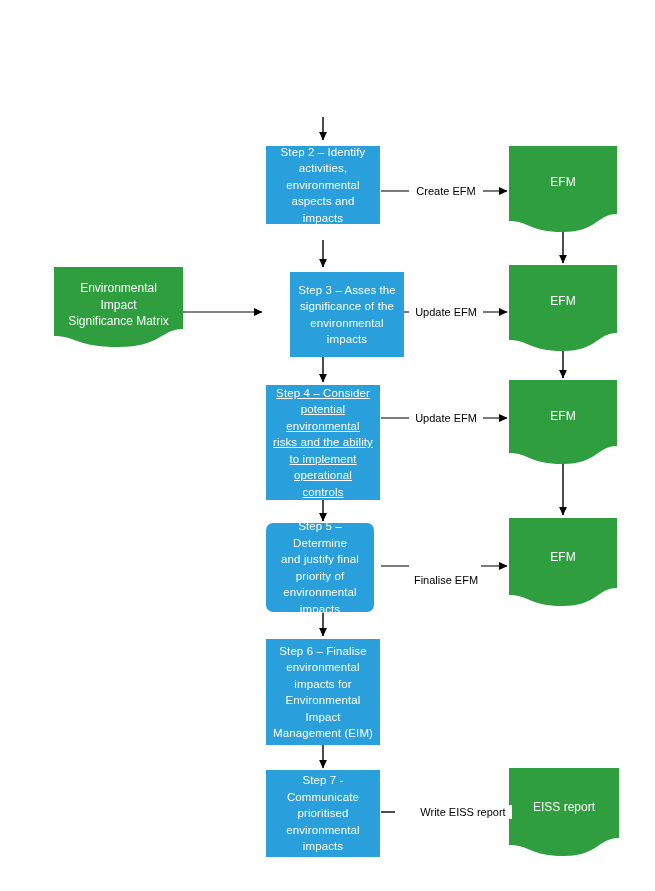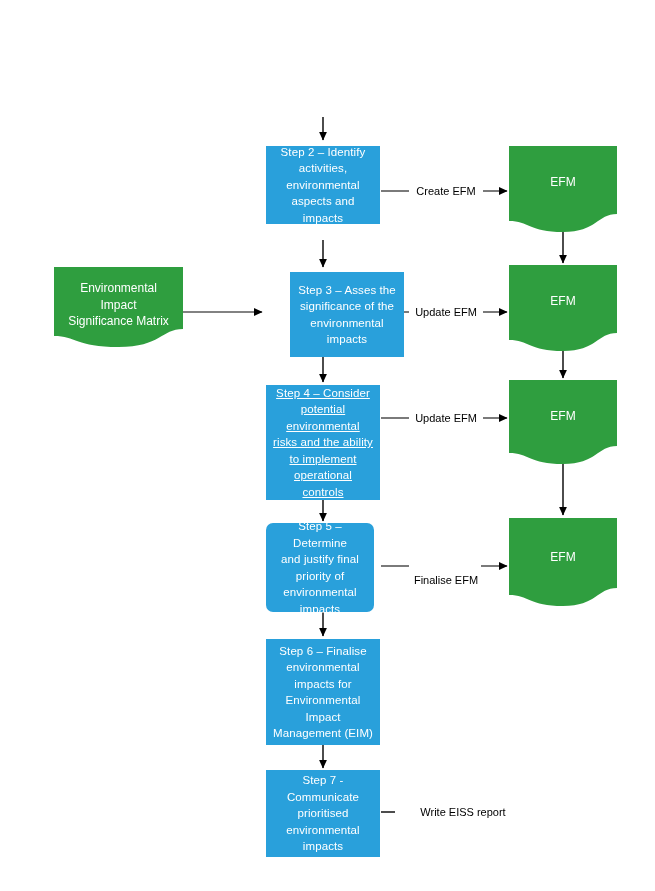--- a/index.html
+++ b/index.html
@@ -210,20 +210,26 @@
     <div class="doc-label" style="top:28px;">EFM</div>
   </div>
 
   <div class="doc" style="left:509px; top:518px; width:108px; height:88px;">
     <svg width="108" height="88" viewBox="0 0 108 88">
       <path d="M0,0 H108 V70 C88,70 88,88 54,88 C20,88 20,77 0,77 Z" fill="#2f9e3f"></path>
     </svg>
     <div class="doc-label" style="top:31px;">EFM</div>
   </div>
 
+  <div class="doc" style="left:509px; top:768px; width:110px; height:88px;">
+    <svg width="110" height="88" viewBox="0 0 110 88">
+      <path d="M0,0 H110 V70 C89,70 89,88 55,88 C21,88 21,77 0,77 Z" fill="#2f9e3f"></path>
+    </svg>
+    <div class="doc-label" style="top:31px;">EISS report</div>
+  </div>
 
   <div class="edge-label" style="left:409px; top:184px; width:72px;">Create EFM</div>
 
   <div class="edge-label" style="left:409px; top:305px; width:72px;">Update EFM</div>
 
   <div class="edge-label" style="left:409px; top:411px; width:72px;">Update EFM</div>
 
   <div class="edge-label" style="left:409px; top:573px; width:72px;">Finalise EFM</div>
 
   <div class="edge-label" style="left:394px; top:805px; width:96px;margin-left:20px;">Write EISS report</div>

